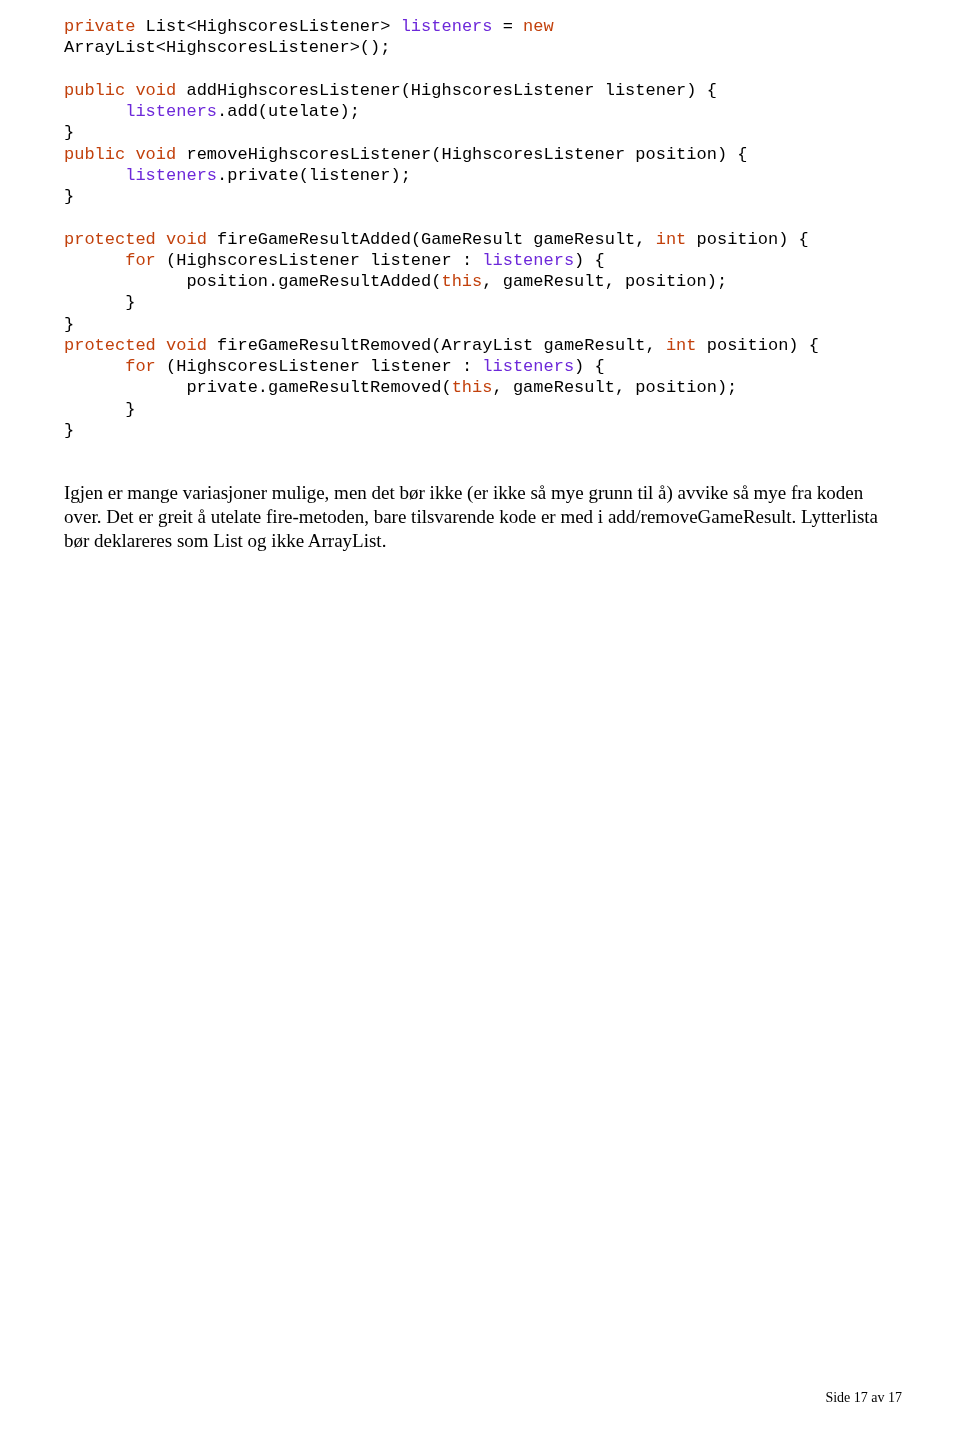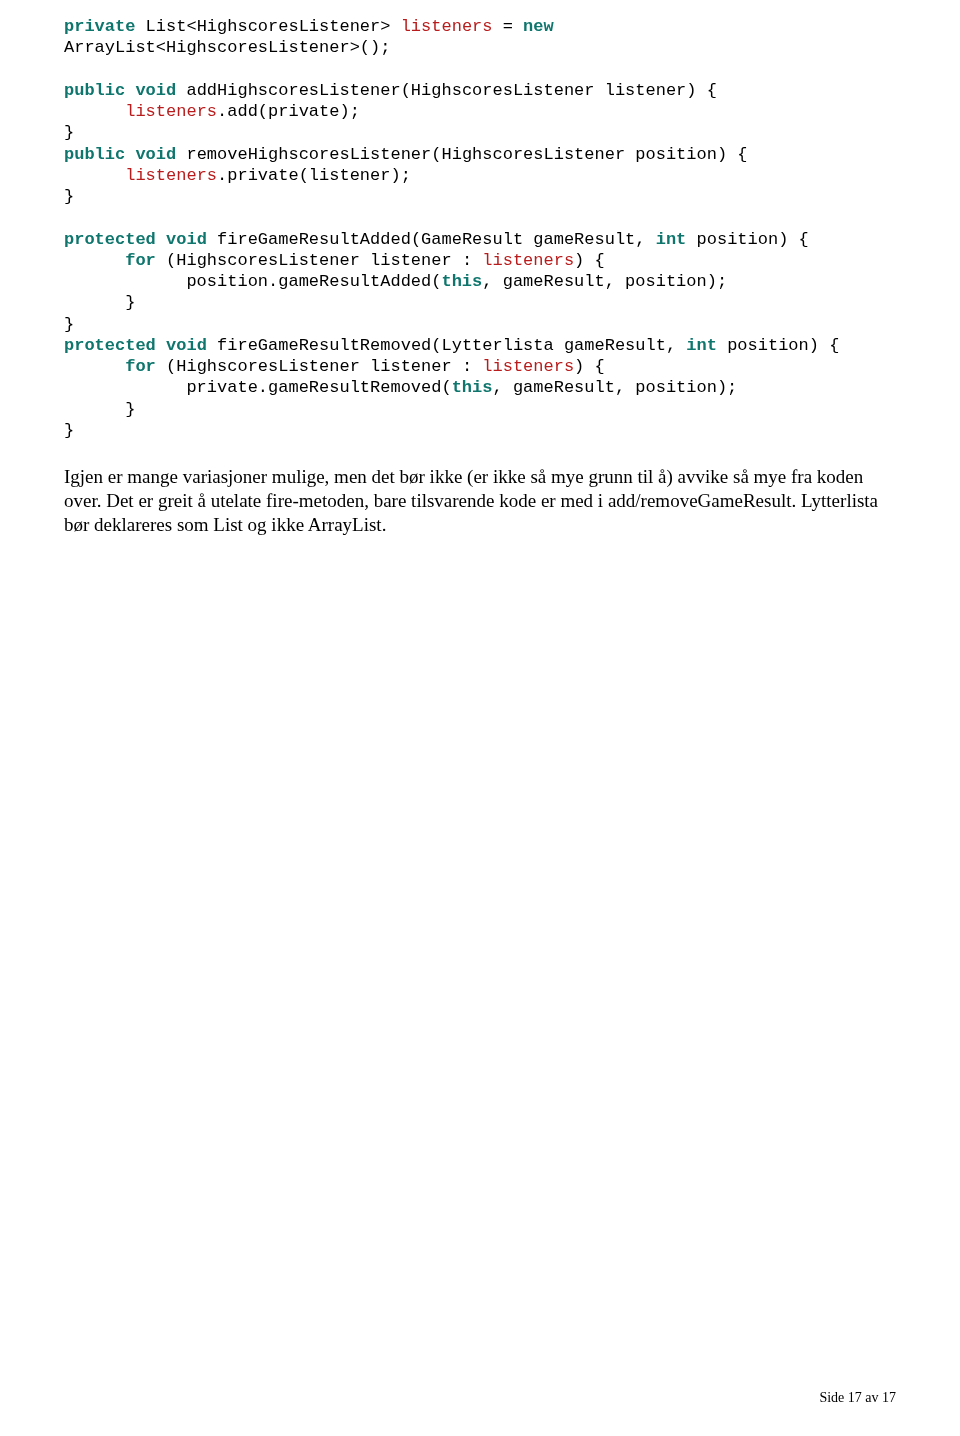--- a/index.html
+++ b/index.html
@@ -1,43 +1,43 @@
 <!DOCTYPE html>
 <html><head>
 <meta charset="utf-8">
 <style>
 html,body{margin:0;padding:0;background:#fff;color:#000;}
 body{width:960px;min-height:1436px;position:relative;font-family:"Times New Roman",Times,serif;}
 .page{padding:16px 64px 80px 64px;}
 .code{font-family:Consolas,Menlo,"Courier New",monospace;font-size:17px;line-height:1.25;white-space:pre;margin:0;}
-.kw{color:#0f766e;font-weight:bold;}
-.fld{color:#b91c1c;}
-.prose{font-family:"Times New Roman",Times,serif;font-size:19px;line-height:1.25;margin-top:24px;}
-.footer{position:absolute;right:64px;bottom:30px;font-size:14px;}
+.kw{color:#c2410c;font-weight:normal;}
+.fld{color:#6d28d9;}
+.prose{font-family:"Times New Roman",Times,serif;font-size:19px;line-height:1.25;margin-top:40px;}
+.footer{position:absolute;right:58px;bottom:30px;font-size:14px;}
 </style>
 </head>
 <body>
 
 <div class="page">
 <pre class="code"><span class="kw">private</span><span> List&lt;HighscoresListener&gt; </span><span class="fld">listeners</span><span> = </span><span class="kw">new</span>
 <span>ArrayList&lt;HighscoresListener&gt;();</span>
 
 <span class="kw">public</span><span> </span><span class="kw">void</span><span> addHighscoresListener(HighscoresListener listener) {</span>
-<span>      </span><span class="fld">listeners</span><span>.add(private);</span>
+<span>      </span><span class="fld">listeners</span><span>.add(utelate);</span>
 <span>}</span>
 <span class="kw">public</span><span> </span><span class="kw">void</span><span> removeHighscoresListener(HighscoresListener position) {</span>
 <span>      </span><span class="fld">listeners</span><span>.private(listener);</span>
 <span>}</span>
 
 <span class="kw">protected</span><span> </span><span class="kw">void</span><span> fireGameResultAdded(GameResult gameResult, </span><span class="kw">int</span><span> position) {</span>
 <span>      </span><span class="kw">for</span><span> (HighscoresListener listener : </span><span class="fld">listeners</span><span>) {</span>
 <span>            position.gameResultAdded(</span><span class="kw">this</span><span>, gameResult, position);</span>
 <span>      }</span>
 <span>}</span>
-<span class="kw">protected</span><span> </span><span class="kw">void</span><span> fireGameResultRemoved(Lytterlista gameResult, </span><span class="kw">int</span><span> position) {</span>
+<span class="kw">protected</span><span> </span><span class="kw">void</span><span> fireGameResultRemoved(ArrayList gameResult, </span><span class="kw">int</span><span> position) {</span>
 <span>      </span><span class="kw">for</span><span> (HighscoresListener listener : </span><span class="fld">listeners</span><span>) {</span>
 <span>            private.gameResultRemoved(</span><span class="kw">this</span><span>, gameResult, position);</span>
 <span>      }</span>
 <span>}</span></pre>
 
 <p class="prose">Igjen er mange variasjoner mulige, men det bør ikke (er ikke så mye grunn til å) avvike så mye fra koden over. Det er greit å utelate fire-metoden, bare tilsvarende kode er med i add/removeGameResult. Lytterlista bør deklareres som List og ikke ArrayList.</p>
 </div>
 
 <div class="footer">Side 17 av 17</div>
 

